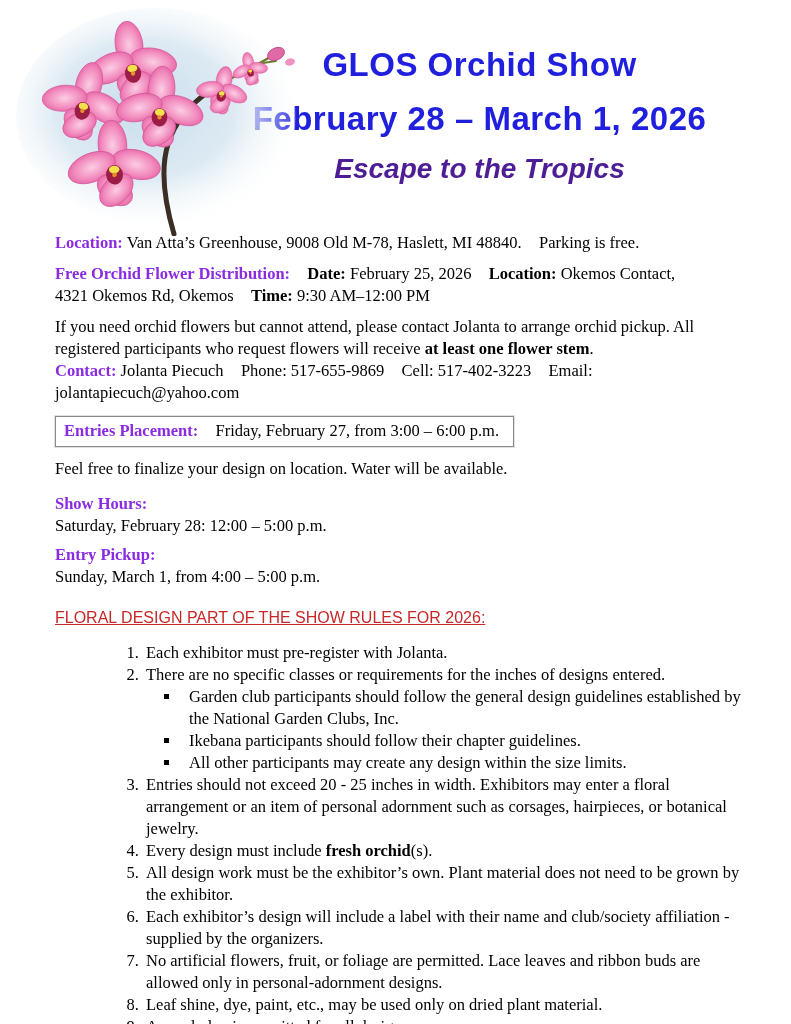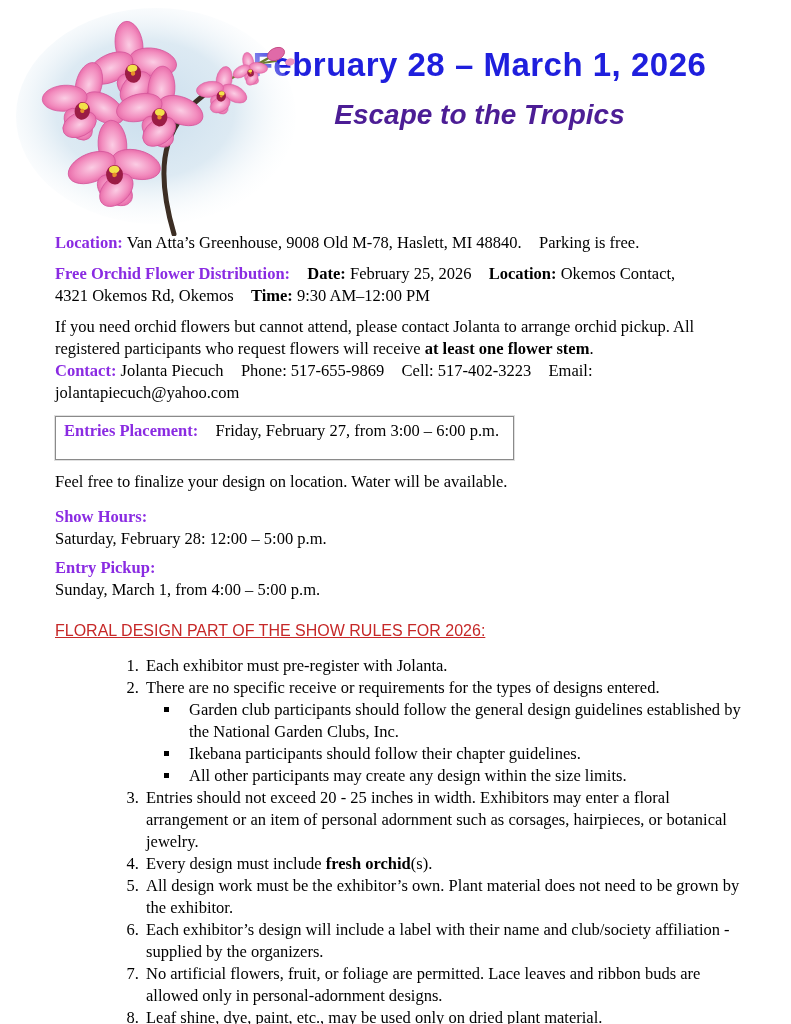--- a/index.html
+++ b/index.html
@@ -43,21 +43,21 @@
   .main { padding:2px 40px 0 55px; line-height:22px; }
   p { margin:0 0 9px 0; }
   .plab { color:#8a2be2; font-weight:bold; }
   .b { font-weight:bold; }
   .gap2 { display:inline-block; width:9px; }
   .block { margin-bottom:9px; }
   .entries-box {
     display:inline-block;
     border:1px solid #8a8a8a;
     box-shadow:0 0 0 1px #e0e0e0;
-    padding:3px 14px 17px 8px;
+    padding:3px 14px 4px 8px;
     margin:3px 0 11px 0;
   }
   .rules-heading {
     font-family:"Liberation Sans","DejaVu Sans",sans-serif;
     font-size:16px; font-weight:400;
     color:#c62828;
     text-decoration:underline;
     margin:19px 0 10px 0;
   }
   ol.rules { margin:13px 0 0 0; padding-left:47px; }
@@ -103,20 +103,21 @@
         <use href="#flower" transform="translate(70,100) scale(1.18) rotate(14)"></use>
         <use href="#flower" transform="translate(146,106) scale(1.22) rotate(4)"></use>
         <use href="#flower" transform="translate(100,163) scale(1.3) rotate(-4)"></use>
         <use href="#flower" transform="translate(208,88) scale(0.72) rotate(10)"></use>
         <use href="#flower" transform="translate(236,66) scale(0.5) rotate(-12)"></use>
         <ellipse cx="262" cy="50" rx="9" ry="6" fill="#e06aa8" stroke="#c2457f" stroke-width="0.8" transform="rotate(-25 262 50)"></ellipse>
         <ellipse cx="276" cy="58" rx="5" ry="3.5" fill="#ef93c0" transform="rotate(-15 276 58)"></ellipse>
       </svg>
     </div>
     <div class="titles">
+      <div class="title-main">GLOS Orchid Show</div>
       <div class="title-dates">February 28 – March 1, 2026</div>
       <div class="title-tagline">Escape to the Tropics</div>
     </div>
   </div>
 
   <div class="main">
 
     <p class="block">
       <span class="plab">Location:</span>
       <span>Van Atta’s Greenhouse, 9008 Old M-78, Haslett, MI 48840.</span>
@@ -172,21 +173,21 @@
     <p style="margin-top:7px;">
       <span class="plab">Entry Pickup:</span>
       <br>
       <span>Sunday, March 1, from 4:00 – 5:00 p.m.</span>
     </p>
 
     <div class="rules-heading">FLORAL DESIGN PART OF THE SHOW RULES FOR 2026:</div>
 
     <ol class="rules">
         <li><span>Each exhibitor must pre-register with Jolanta.</span></li>
-        <li><span>There are no specific receive or requirements for the types of designs entered.</span><ul class="subs">
+        <li><span>There are no specific classes or requirements for the inches of designs entered.</span><ul class="subs">
             <li>Garden club participants should follow the general design guidelines established by the National Garden Clubs, Inc.</li>
             <li>Ikebana participants should follow their chapter guidelines.</li>
             <li>All other participants may create any design within the size limits.</li>
           </ul></li>
         <li><span>Entries should not exceed 20 - 25 inches in width. Exhibitors may enter a floral arrangement or an item of personal adornment such as corsages, hairpieces, or botanical jewelry.</span></li>
         <li><span>Every design must include </span><span class="b">fresh orchid</span><span>(s).</span></li>
         <li><span>All design work must be the exhibitor’s own. Plant material does not need to be grown by the exhibitor.</span></li>
         <li><span>Each exhibitor’s design will include a label with their name and club/society affiliation - supplied by the organizers.</span></li>
         <li><span>No artificial flowers, fruit, or foliage are permitted. Lace leaves and ribbon buds are allowed only in personal-adornment designs.</span></li>
         <li><span>Leaf shine, dye, paint, etc., may be used only on dried plant material.</span></li>

